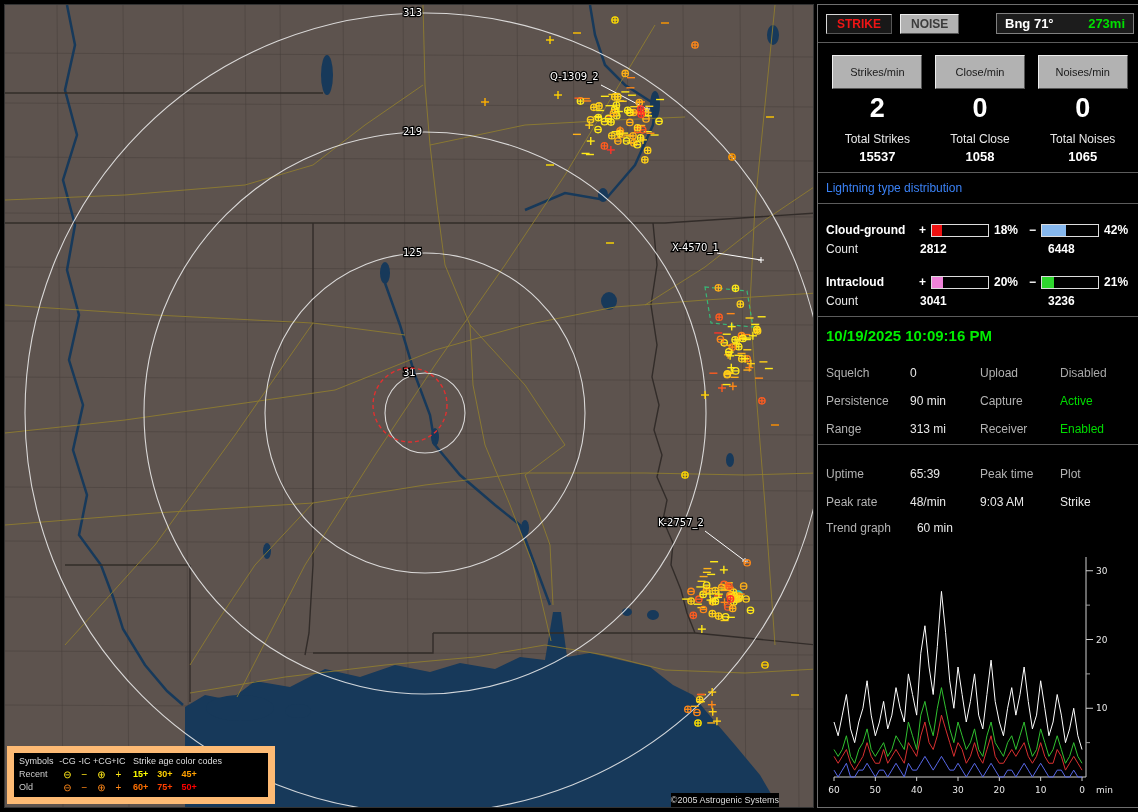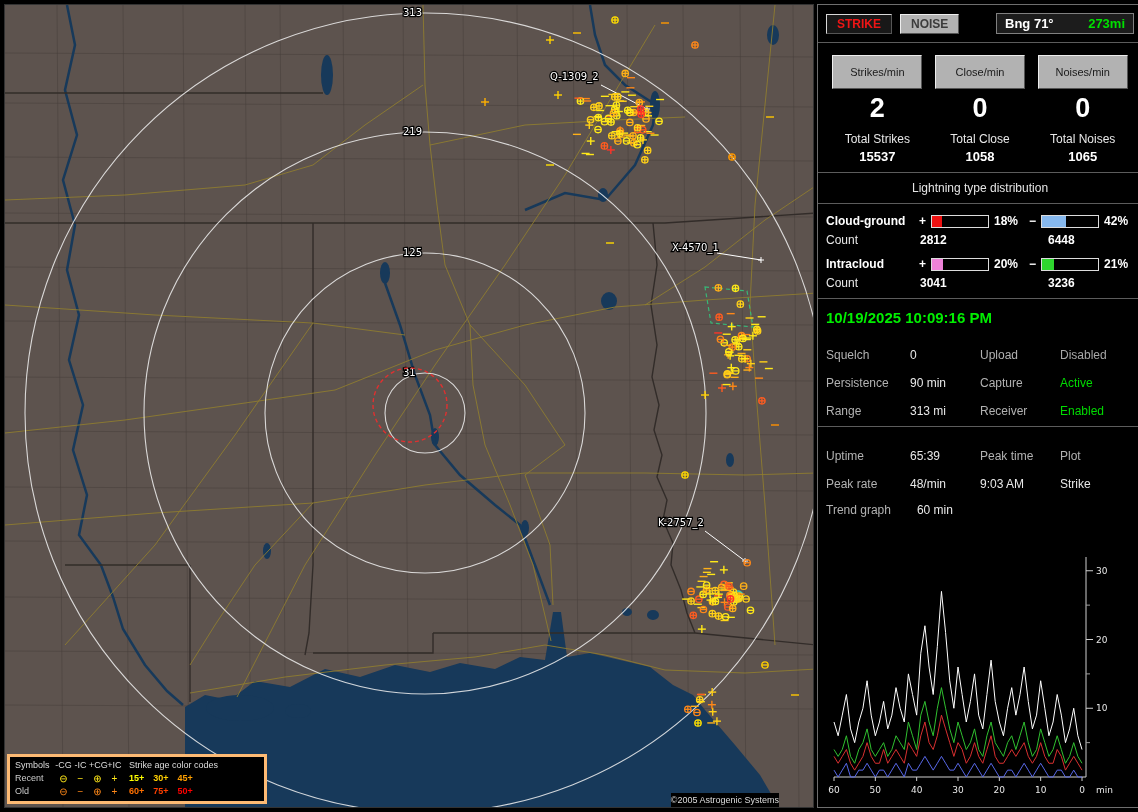--- a/index.html
+++ b/index.html
@@ -1,20 +1,20 @@
 <!DOCTYPE html>
 <html><head>
 <meta charset="utf-8">
 <style>
   html,body{margin:0;padding:0;background:#000;}
   .app{width:1138px;height:812px;box-sizing:border-box;background:#000;display:flex;gap:3px;padding:4px;font-family:"Liberation Sans",sans-serif;}
   .map-wrap{position:relative;width:810px;height:804px;border:1px solid #333;box-sizing:border-box;overflow:hidden;flex:none;}
   #map-svg{display:block;}
   .map-label{font:10px "DejaVu Sans",sans-serif;fill:#fff;stroke:#000;stroke-width:2.5;paint-order:stroke;}
-  .legend{position:absolute;left:2px;bottom:3px;background:#000;border:3px solid #fdba74;padding:2px 5px 3px 5px;font-size:9px;color:#ccc;line-height:13px;width:244px;}
+  .legend{position:absolute;left:2px;bottom:3px;background:#000;border:7px solid #fdba74;padding:2px 5px 3px 5px;font-size:9px;color:#ccc;line-height:13px;width:244px;}
   .lg-row{display:flex;align-items:center;}
   .lg-c0{width:40px;}
   .lg-sym{width:17px;text-align:center;}
   .lg-age{flex:1;padding-left:6px;display:flex;gap:9px;}
   .lg-head{color:#ddd;}
   .glyph{font-size:10px;line-height:12px;}
   .copyright{position:absolute;right:34px;bottom:0;background:#000;color:#ddd;font-size:9px;padding:2px 0;}
   .side{flex:1;background:#000;border:1px solid #6e6e6e;box-sizing:border-box;padding:8px;display:flex;flex-direction:column;color:#e8e8e8;font-size:12px;}
   .toprow{display:flex;align-items:center;gap:8px;}
   .lamp{font-weight:bold;font-size:12px;padding:2px 10px;border:1px solid;text-align:center;cursor:default;}
@@ -23,22 +23,22 @@
   .bng-box{margin-left:auto;background:#1c1c1c;border:1px solid #808080;padding:2px 8px;display:flex;gap:16px;align-items:center;min-width:120px;}
   .bng-box .bng{font-weight:bold;color:#fff;font-size:13px;}
   .bng-box .dist{font-weight:bold;font-size:13px;margin-left:auto;}
   hr.full{border:none;border-top:1px solid #5c5c5c;margin:8px -8px 0 -8px;}
   .rates{display:flex;margin-top:12px;}
   .rate-col{flex:1;text-align:center;}
   .hdr-btn{display:inline-block;width:90px;background:#b2b2b2;color:#1a1a1a;font-size:11px;font-family:"Liberation Sans",sans-serif;padding:10px 0;border:1px solid;border-color:#eee #555 #555 #eee;cursor:default;}
   .big-num{font-size:27px;font-weight:bold;color:#fff;margin-top:4px;}
   .tot-label{font-size:12px;color:#e8e8e8;margin-top:8px;}
   .tot-value{font-size:13px;font-weight:bold;color:#fff;margin-top:3px;}
-  .sect-title{color:#e5e5e5;margin-top:8px;text-align:center;}
-  .dist-row{display:flex;align-items:center;gap:5px;margin-top:10px;}
+  .sect-title{color:#3b82f6;margin-top:8px;}
+  .dist-row{display:flex;align-items:center;gap:5px;margin-top:19px;}
   .dist-label{width:88px;font-weight:bold;color:#fff;}
   .sign{font-weight:bold;color:#fff;}
   .bar{width:56px;height:11px;border:1px solid #ddd;background:#000;display:inline-block;}
   .bar i{display:block;height:100%;width:0;}
   .pct{font-weight:bold;color:#fff;min-width:30px;}
   .count-row{display:grid;grid-template-columns:94px 128px 1fr;margin-top:5px;}
   .cnt{font-weight:bold;color:#fff;}
   .date-box{margin-top:10px;}
   .date-text{color:#00ee00;font-weight:bold;font-size:15px;}
   .status-grid,.info-grid{display:grid;grid-template-columns:84px 70px 80px 1fr;row-gap:14px;margin-top:22px;}

